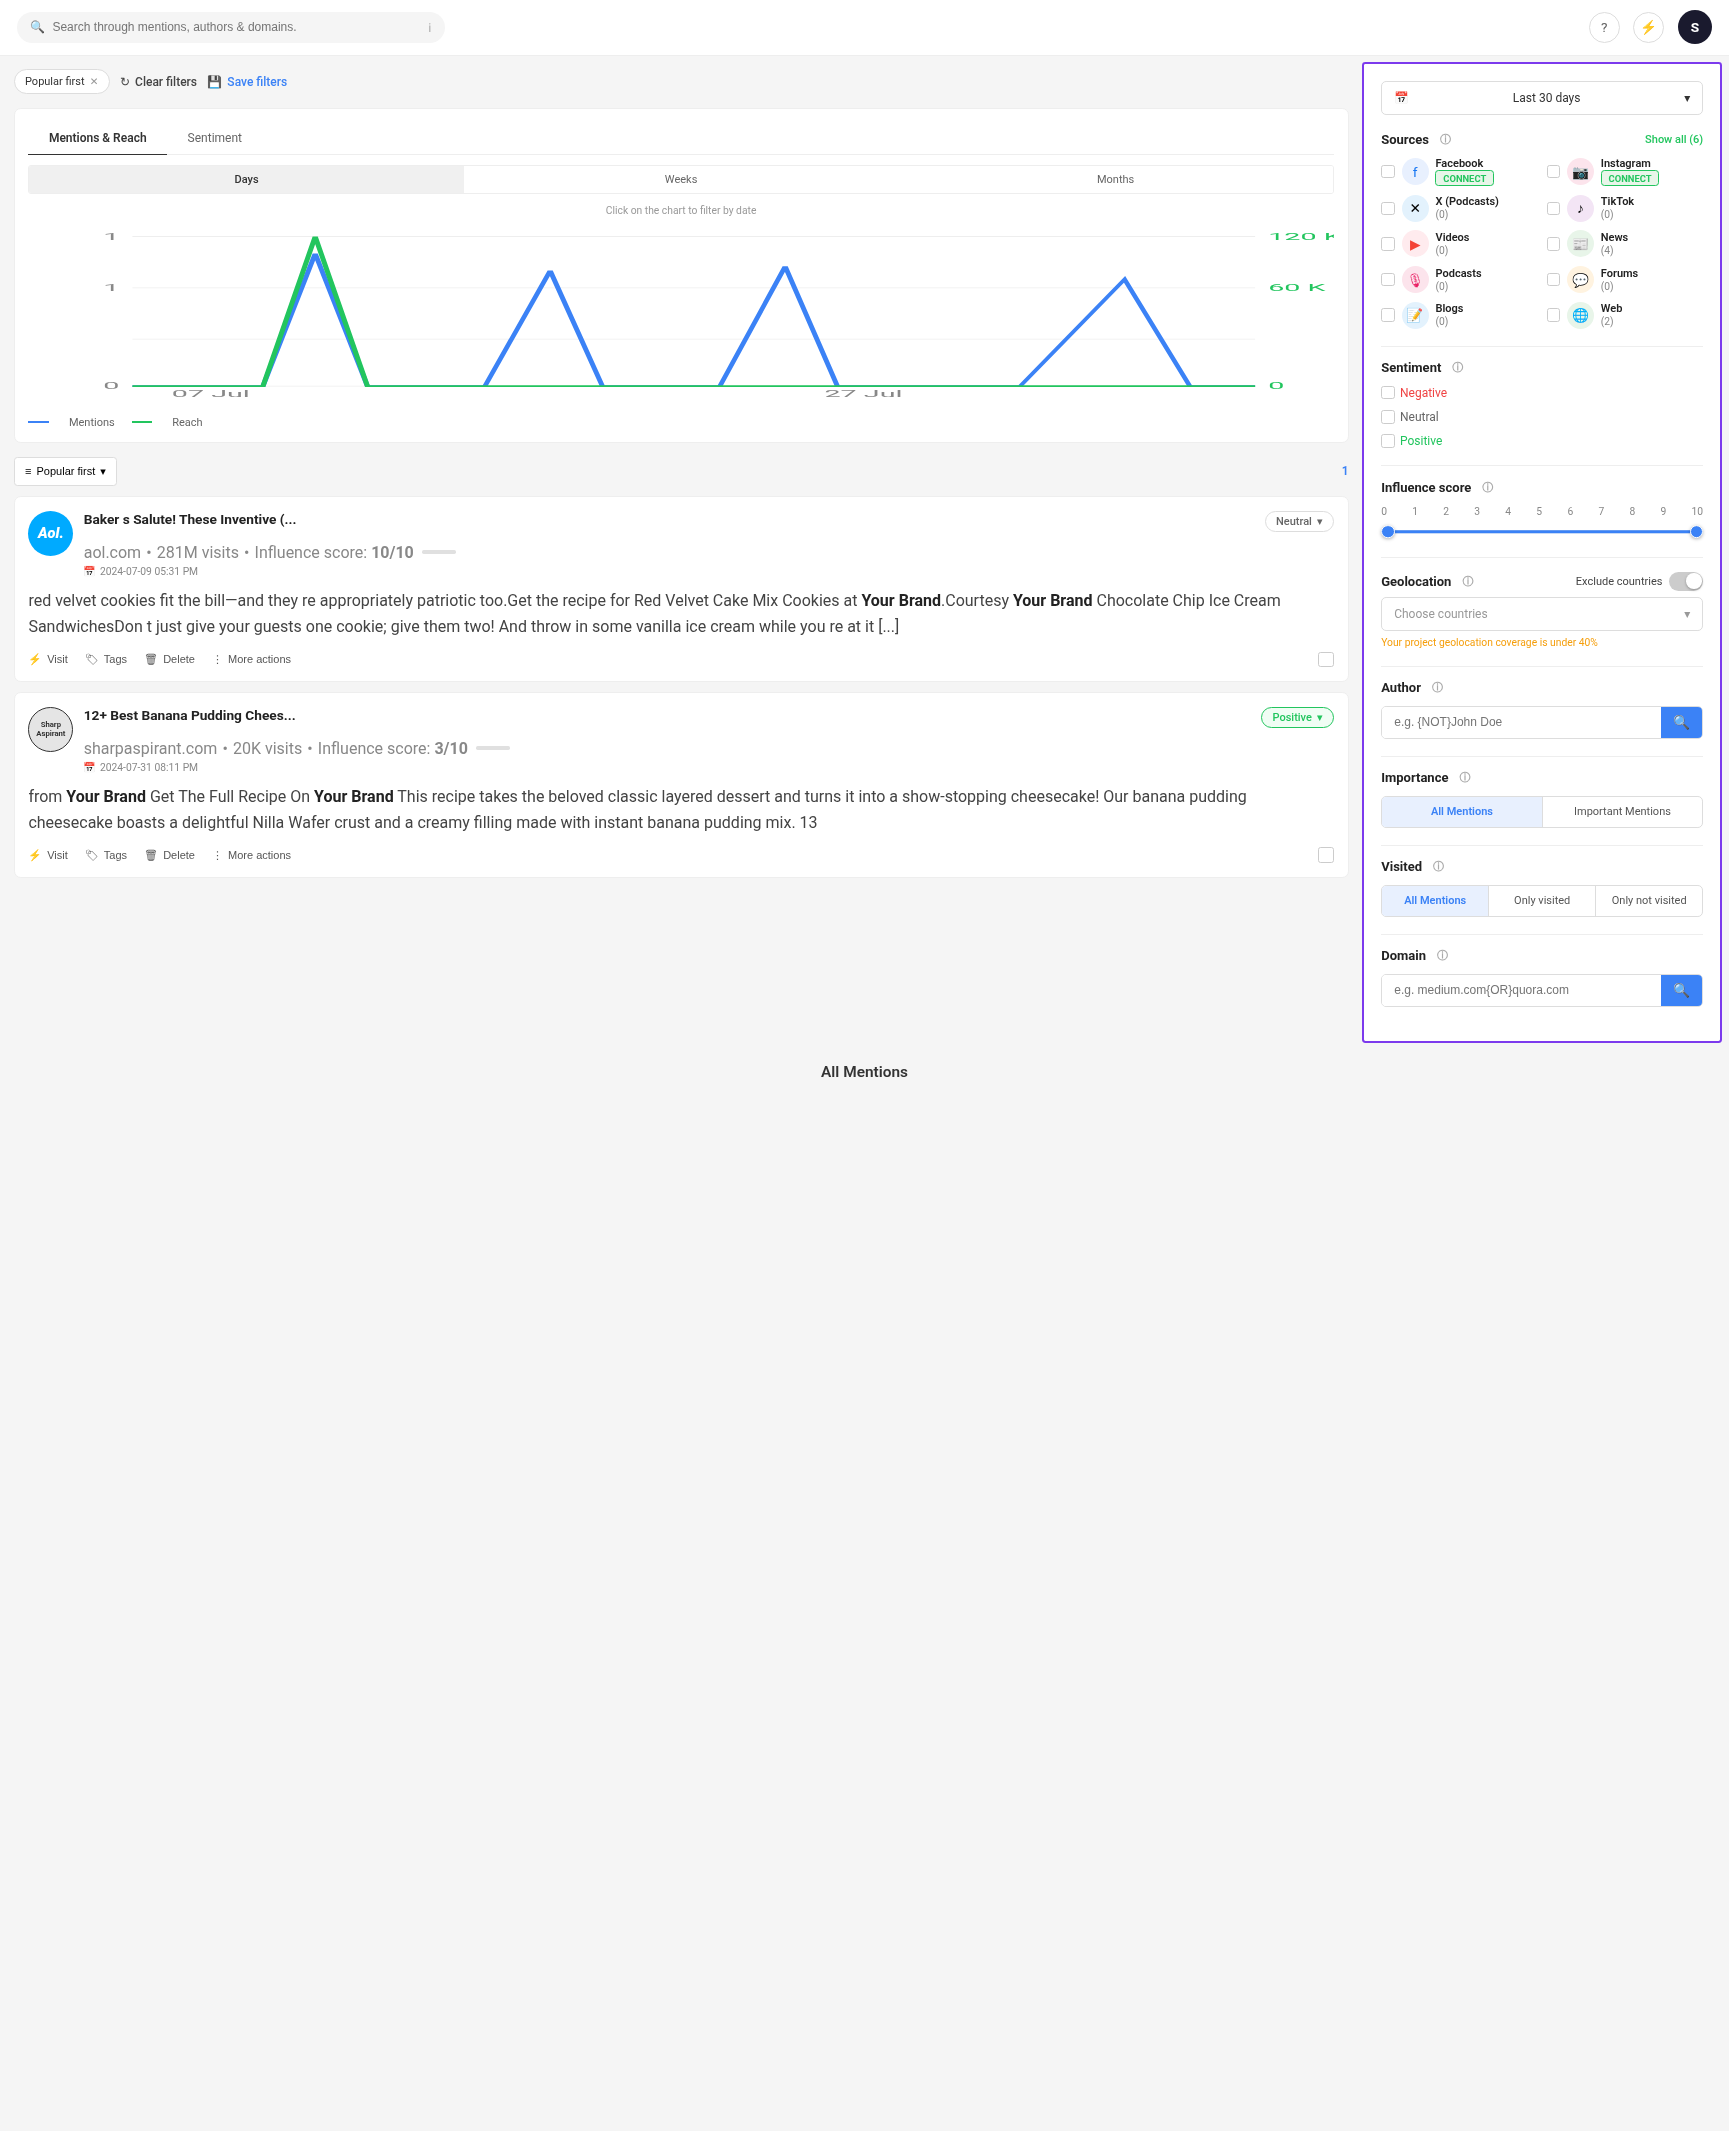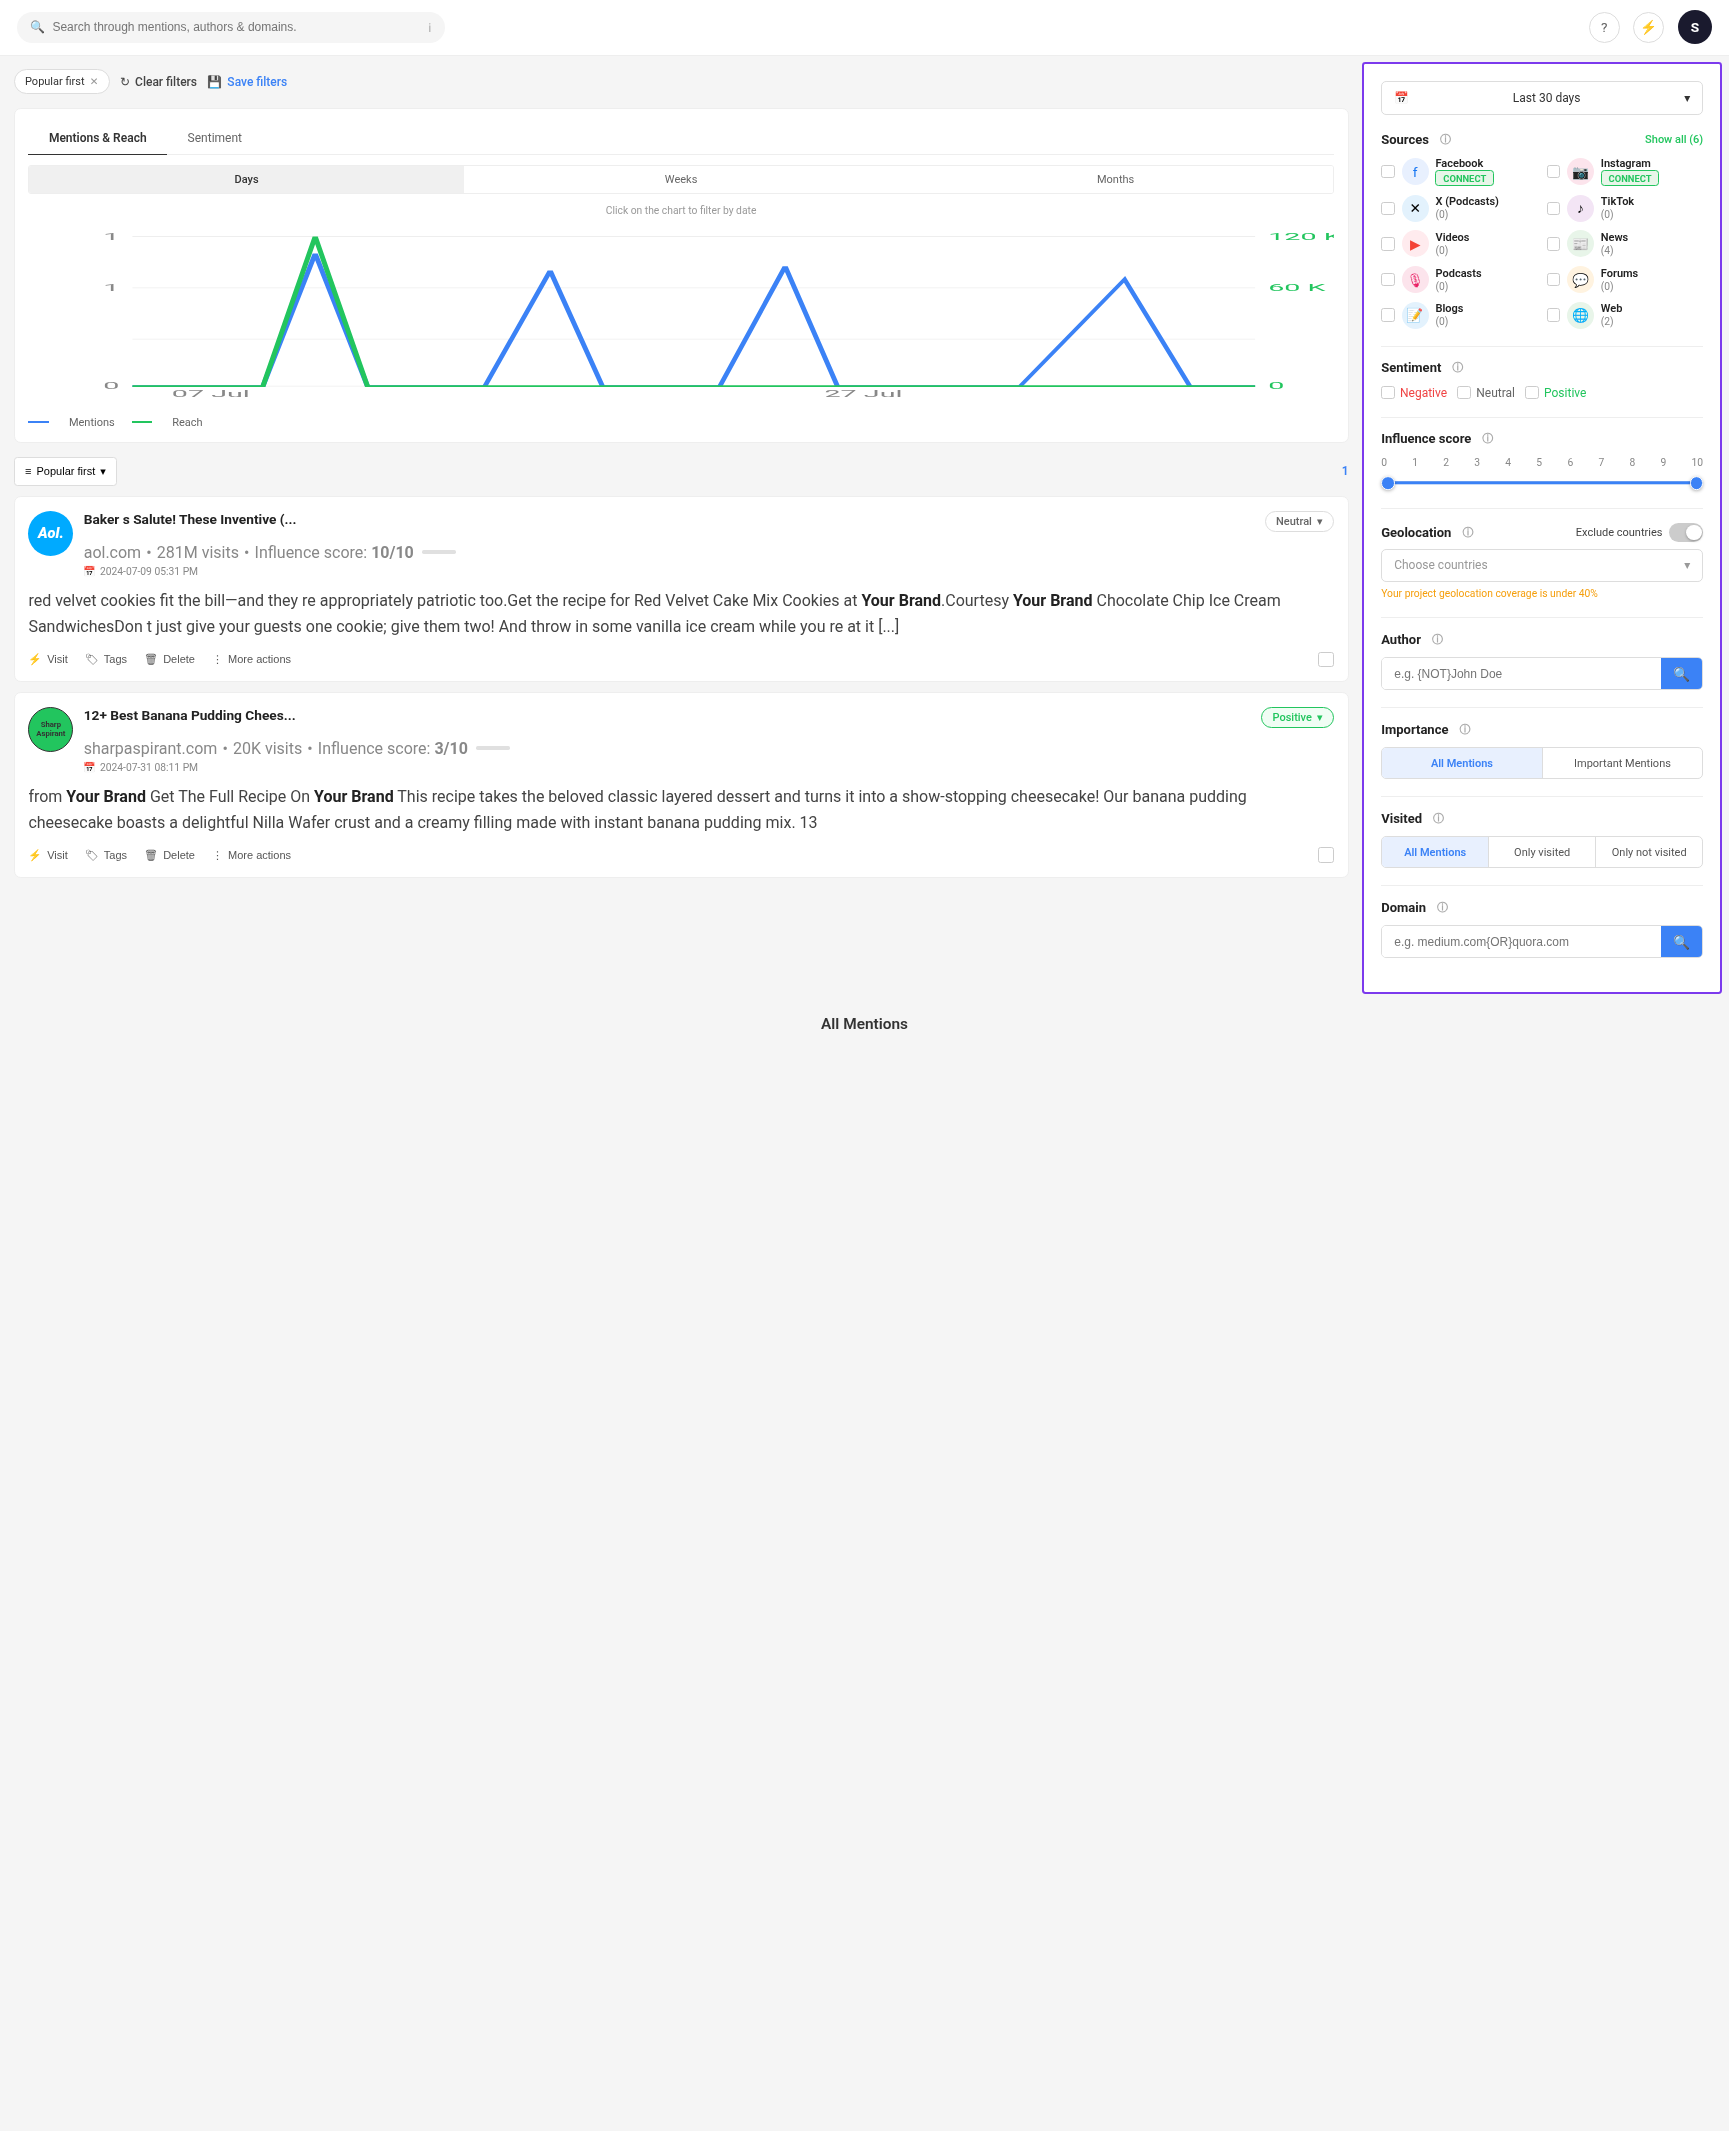--- a/index.html
+++ b/index.html
@@ -456,20 +456,21 @@
       cursor: pointer;
     }
 
     
     .sentiment-section {
       margin-bottom: 17px;
     }
     .sentiment-options {
       display: flex;
       gap: 10.3px;
+      flex-direction: column;
     }
     .sentiment-opt {
       display: flex;
       align-items: center;
       gap: 5.1px;
       cursor: pointer;
       font-size: 12px;
     }
     .sentiment-opt .opt-cb {
       width: 13.7px;
@@ -765,21 +766,21 @@
         <button class="action-btn">
           <span>⋮</span>
           <span>More actions</span>
         </button>
         <div class="checkbox" style="margin-left:auto;"></div>
       </div>
     </div>
 
     <div class="mention-card">
       <div class="mention-header">
-        <div class="mention-logo sharp" style="font-size:7.7px; font-weight:700; background:#22c55e; border:1.7px solid #333; color:#333; line-height:1.2; display:flex; flex-direction:column; align-items:center; justify-content:center;">
+        <div class="mention-logo sharp" style="font-size:7.7px; font-weight:700; background:#e5e5e5; border:1.7px solid #333; color:#333; line-height:1.2; display:flex; flex-direction:column; align-items:center; justify-content:center;">
           <span>Sharp</span>
           <span>Aspirant</span>
         </div>
         <div class="mention-info">
           <div class="mention-title">12+ Best Banana Pudding Chees...</div>
           <div class="mention-meta">
             <span>sharpaspirant.com</span>
             <span>•</span>
             <span>20K visits</span>
             <span>•</span>

